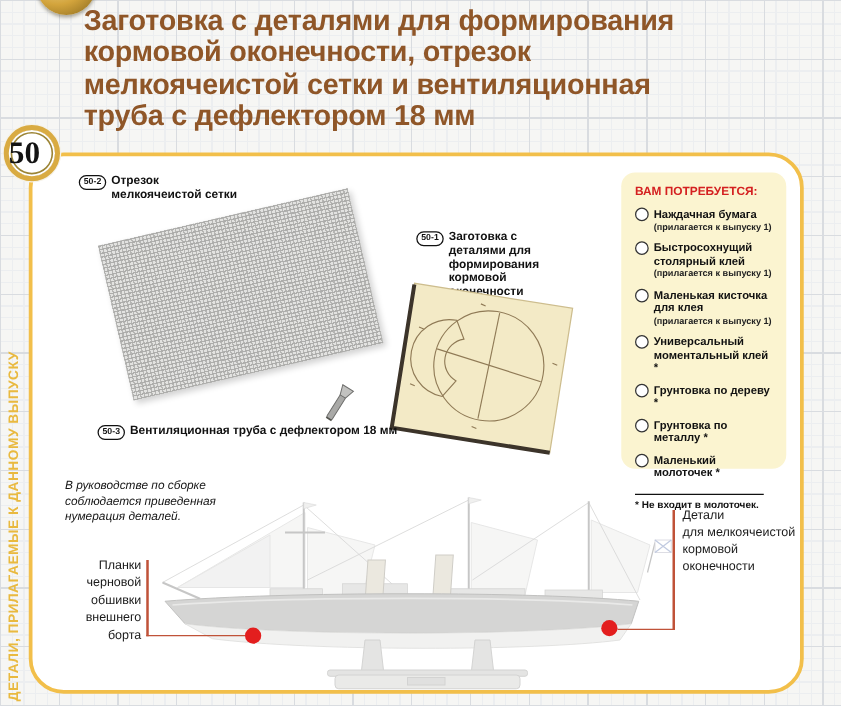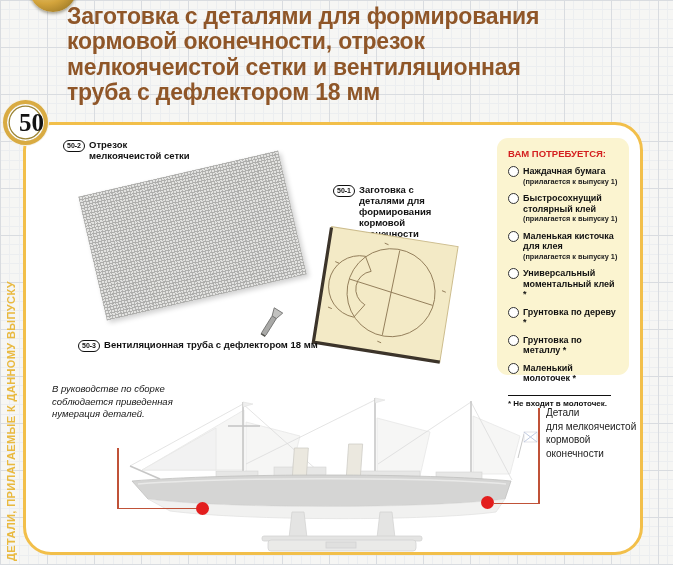--- a/index.html
+++ b/index.html
@@ -20,21 +20,21 @@
     background:radial-gradient(circle at 35% 30%, #f7e7ae, #d3a43c 55%, #8a6a1e 95%);
     box-shadow:0 2px 3px rgba(60,50,20,.4);}
   .page-title{left:67px;top:4px;width:600px;font-weight:bold;font-size:23px;line-height:25.4px;
     color:#8f5628;letter-spacing:-0.2px;}
 
   
   .side-label{left:5px;top:561px;transform:rotate(-90deg);transform-origin:0 0;width:398px;
     font-size:11px;font-weight:bold;color:#e9b93f;letter-spacing:0.4px;white-space:nowrap;}
   .issue-badge{left:3px;top:100px;width:45px;height:45px;border-radius:50%;background:#fff;
     border:4px solid #d9ab42;box-sizing:border-box;z-index:6;
-    display:flex;align-items:center;justify-content:flex-end;
+    display:flex;align-items:center;justify-content:flex-start;
     box-shadow:0 0 0 1px #f5f2e8, inset 0 0 0 1.5px #fff, inset 0 0 0 2.8px #9c8536;}
   .issue-badge span{font-family:"Liberation Serif",serif;font-weight:bold;font-size:25px;color:#131313;}
 
   
   .panel{left:23px;top:122px;width:614px;height:427px;background:#ffffff;
     border:3px solid #f2bf4a;border-radius:28px;z-index:2;}
   .panel .abs{position:absolute;}
 
   
   .part-label{display:flex;align-items:flex-start;gap:4px;}
@@ -239,20 +239,27 @@
       <g fill="#cfcfcd" stroke="#b0b0ae" stroke-width="0.8">
         <path d="M164,116 l12,0 l3,26 l-18,0 Z"></path>
         <path d="M252,116 l12,0 l3,26 l-18,0 Z"></path>
         <rect x="134" y="140" width="160" height="5" rx="2"></rect>
         <rect x="140" y="144" width="148" height="11" rx="3" fill="#d9d9d7"></rect>
         <rect x="198" y="146" width="30" height="6" fill="#c7c7c5"></rect>
       </g>
     </g>
   </svg>
 
+  <div class="abs callout-left">
+    <div>Планки</div>
+    <div>черновой</div>
+    <div>обшивки</div>
+    <div>внешнего</div>
+    <div>борта</div>
+  </div>
   <div class="abs cline" style="left:91px;top:323px;width:1.6px;height:61px;"></div>
   <div class="abs cline" style="left:91px;top:382.5px;width:86px;height:1.6px;"></div>
   <div class="abs dot" style="left:170px;top:377px;"></div>
 
   <div class="abs callout-right">
     <div>Детали</div>
     <div>для мелкоячеистой</div>
     <div>кормовой</div>
     <div>оконечности</div>
   </div>

